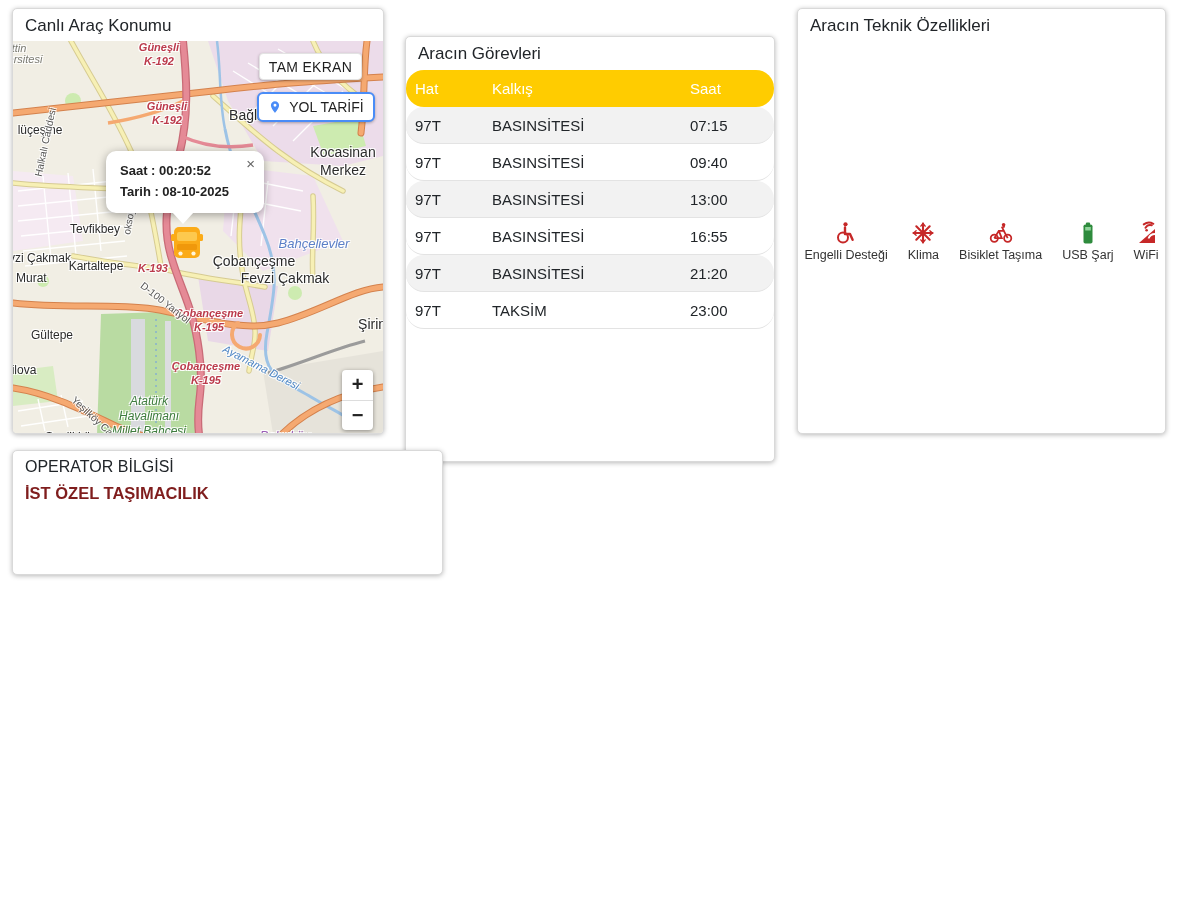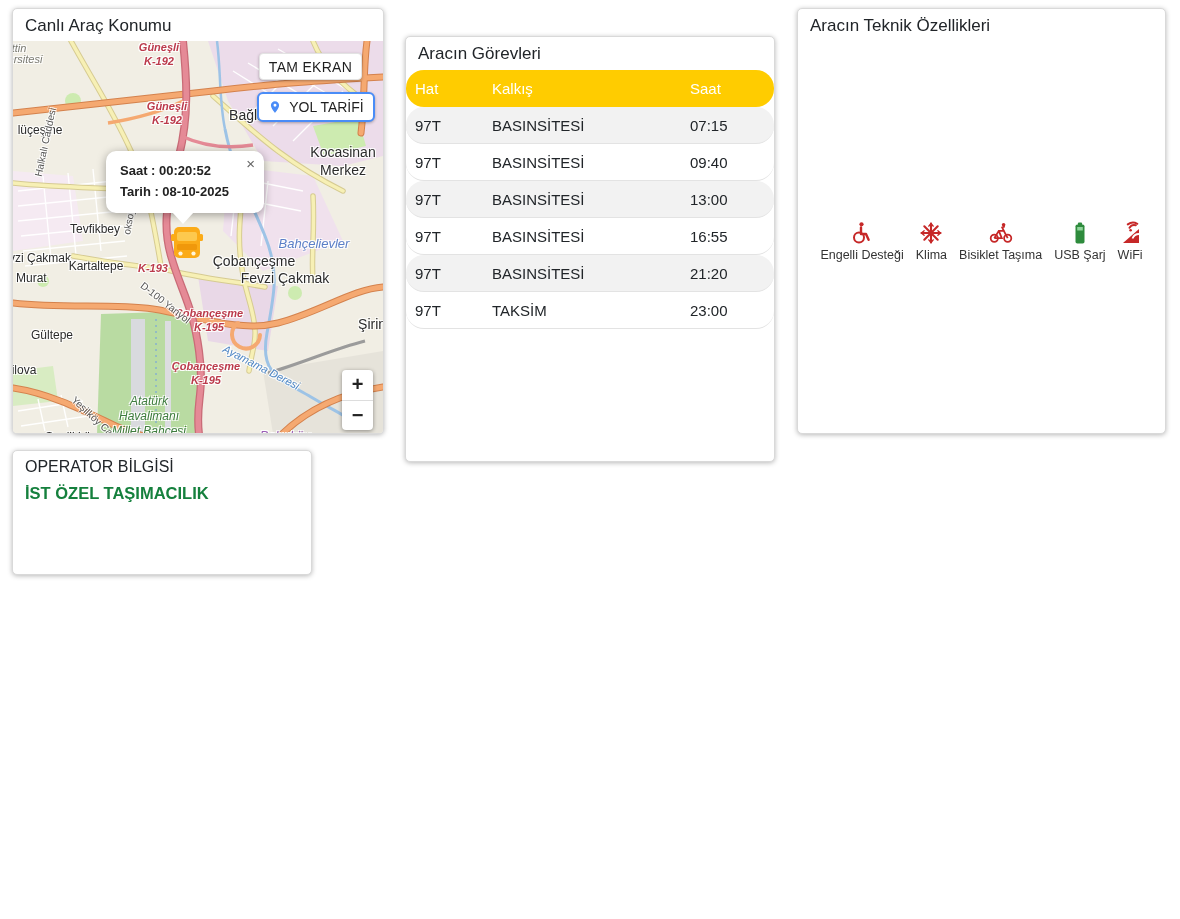--- a/index.html
+++ b/index.html
@@ -6,21 +6,21 @@
     font-family:"Liberation Sans", sans-serif;-webkit-font-smoothing:antialiased;}
   .stage{position:relative;width:1180px;height:919px;background:#fff;}
 
   
   .card{position:absolute;background:#fff;border:1px solid #d9d9d9;border-radius:5px;
     box-shadow:0 1px 5px rgba(0,0,0,.28);box-sizing:border-box;overflow:hidden;}
   .card-title{font-size:17px;color:#212529;padding:6px 12px 4px 12px;line-height:1.3;}
   #card-map{left:12px;top:8px;width:372px;height:426px;}
   #card-tasks{left:405px;top:8px;width:370px;height:426px;margin-top:28px;}
   #card-features{left:797px;top:8px;width:369px;height:426px;}
-  #card-operator{left:12px;top:450px;width:300px;height:125px;}
+  #card-operator{left:12px;top:450px;width:431px;height:125px;}
 
   
   .map{position:absolute;left:0;top:32px;width:370px;height:393px;background:#f1eee4;overflow:hidden;cursor:grab;}
   .map svg.basemap{position:absolute;left:0;top:0;}
   .mlabel{position:absolute;white-space:pre-line;text-align:center;line-height:1.25;color:#2b2b2b;
     font-size:12px;pointer-events:none;
     text-shadow:1px 1px 0 rgba(255,255,255,.9),-1px -1px 0 rgba(255,255,255,.9),1px -1px 0 rgba(255,255,255,.9),-1px 1px 0 rgba(255,255,255,.9);}
   .mlabel.town-sm{font-size:14px;}
   .mlabel.road-red{color:#bb3a4b;font-style:italic;font-size:11px;font-weight:bold;}
   .mlabel.water{color:#4f87c5;font-style:italic;font-size:11px;}
@@ -55,28 +55,28 @@
   
   .ttable{margin-top:1px;width:100%;font-size:15px;}
   .thead,.trow{display:grid;grid-template-columns:77px 198px 1fr;align-items:center;height:37px;box-sizing:border-box;border-radius:18px;}
   .thead{background:var(--accent,#ffcc00);color:#fff;font-size:15px;}
   .thead .tc,.trow .tc{padding-left:9px;}
   .trow{background:#fff;border-bottom:1px solid #e3e3e3;color:#212529;}
   .trow.alt{background:#f2f2f2;}
 
   
   .features-row{position:absolute;left:0;right:0;top:212px;display:flex;justify-content:center;
-    align-items:flex-end;gap:12px;}
+    align-items:flex-end;gap:20px;}
   .feat{display:flex;flex-direction:column;align-items:center;gap:3px;}
   .ficon{width:24px;height:24px;display:inline-flex;align-items:center;justify-content:center;}
   .ficon svg{width:24px;height:24px;display:block;}
   .flabel{font-size:12.5px;color:#333;white-space:nowrap;}
 
   
-  #operator-name{font-size:16.5px;font-weight:bold;color:#15803d;padding:2px 12px;}
+  #operator-name{font-size:16.5px;font-weight:bold;color:#7f1d1d;padding:2px 12px;}
 
   
   .plate-bar{position:absolute;left:290px;top:872px;width:600px;height:45px;background:var(--accent,#ffcc00);
     display:flex;align-items:center;justify-content:center;font-size:17.5px;color:#111;}
 </style>
 </head>
 <body>
 
 <div class="stage">
 

